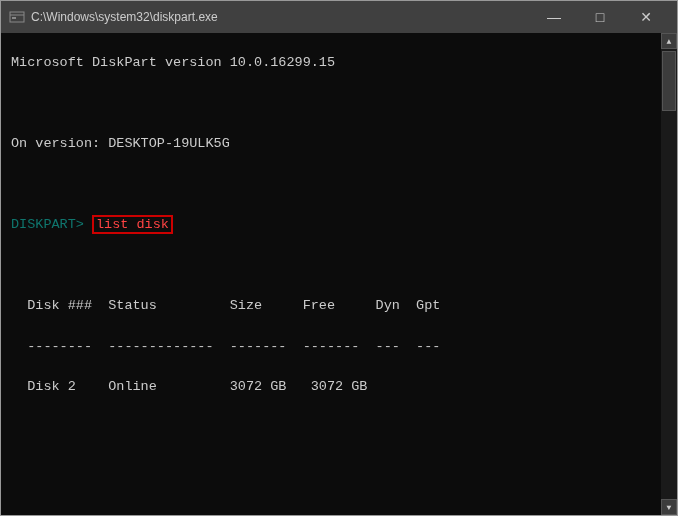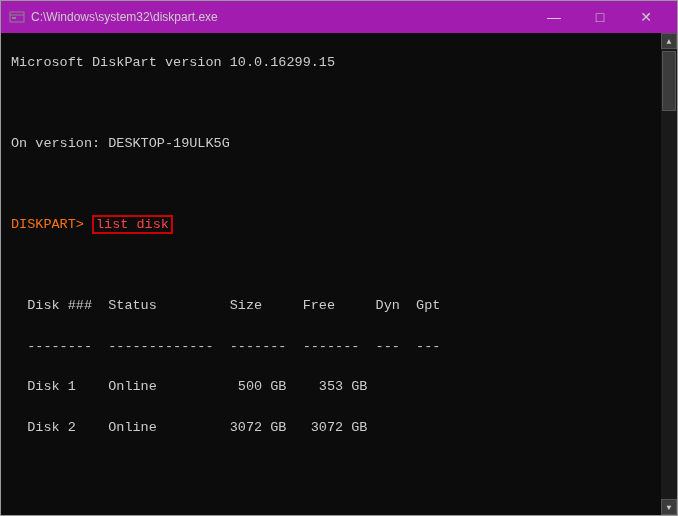--- a/index.html
+++ b/index.html
@@ -15,21 +15,21 @@
 
     .window {
       width: 678px;
       height: 516px;
       display: flex;
       flex-direction: column;
       border: 1px solid #999;
     }
 
     .title-bar {
-      background: #a21caf;
+      background: #404040;
       color: #ccc;
       height: 32px;
       display: flex;
       align-items: center;
       padding: 0 8px;
       flex-shrink: 0;
       justify-content: space-between;
     }
 
     .title-bar-left {
@@ -125,21 +125,21 @@
       position: absolute;
       top: 2px;
       left: 1px;
     }
 
     .line {
       display: block;
     }
 
     .prompt {
-      color: #f97316;
+      color: #0f766e;
     }
 
     .cmd-highlight {
       color: #ff4444;
       border: 2px solid #cc0000;
       padding: 0 2px;
     }
   </style>
 </head>
 <body>
@@ -167,21 +167,20 @@
   <div class="console-area">
     <div class="console-content">
 <span class="line"><span>Microsoft DiskPart version 10.0.16299.15</span></span>
 <span class="line">&nbsp;</span>
 <span class="line"><span>On version: DESKTOP-19ULK5G</span></span>
 <span class="line">&nbsp;</span>
 <span class="line"><span class="prompt">DISKPART&gt; </span><span class="cmd-highlight">list disk</span></span>
 <span class="line">&nbsp;</span>
 <span class="line"><span>  Disk ###  Status         Size     Free     Dyn  Gpt</span></span>
 <span class="line"><span>  --------  -------------  -------  -------  ---  ---</span></span>
-<span class="line"><span>  Disk 1    Online          500 GB    353 GB</span></span>
 <span class="line"><span>  Disk 2    Online         3072 GB   3072 GB</span></span>
 
 
 
 
 
 
     </div>
 
     <div class="scrollbar">

